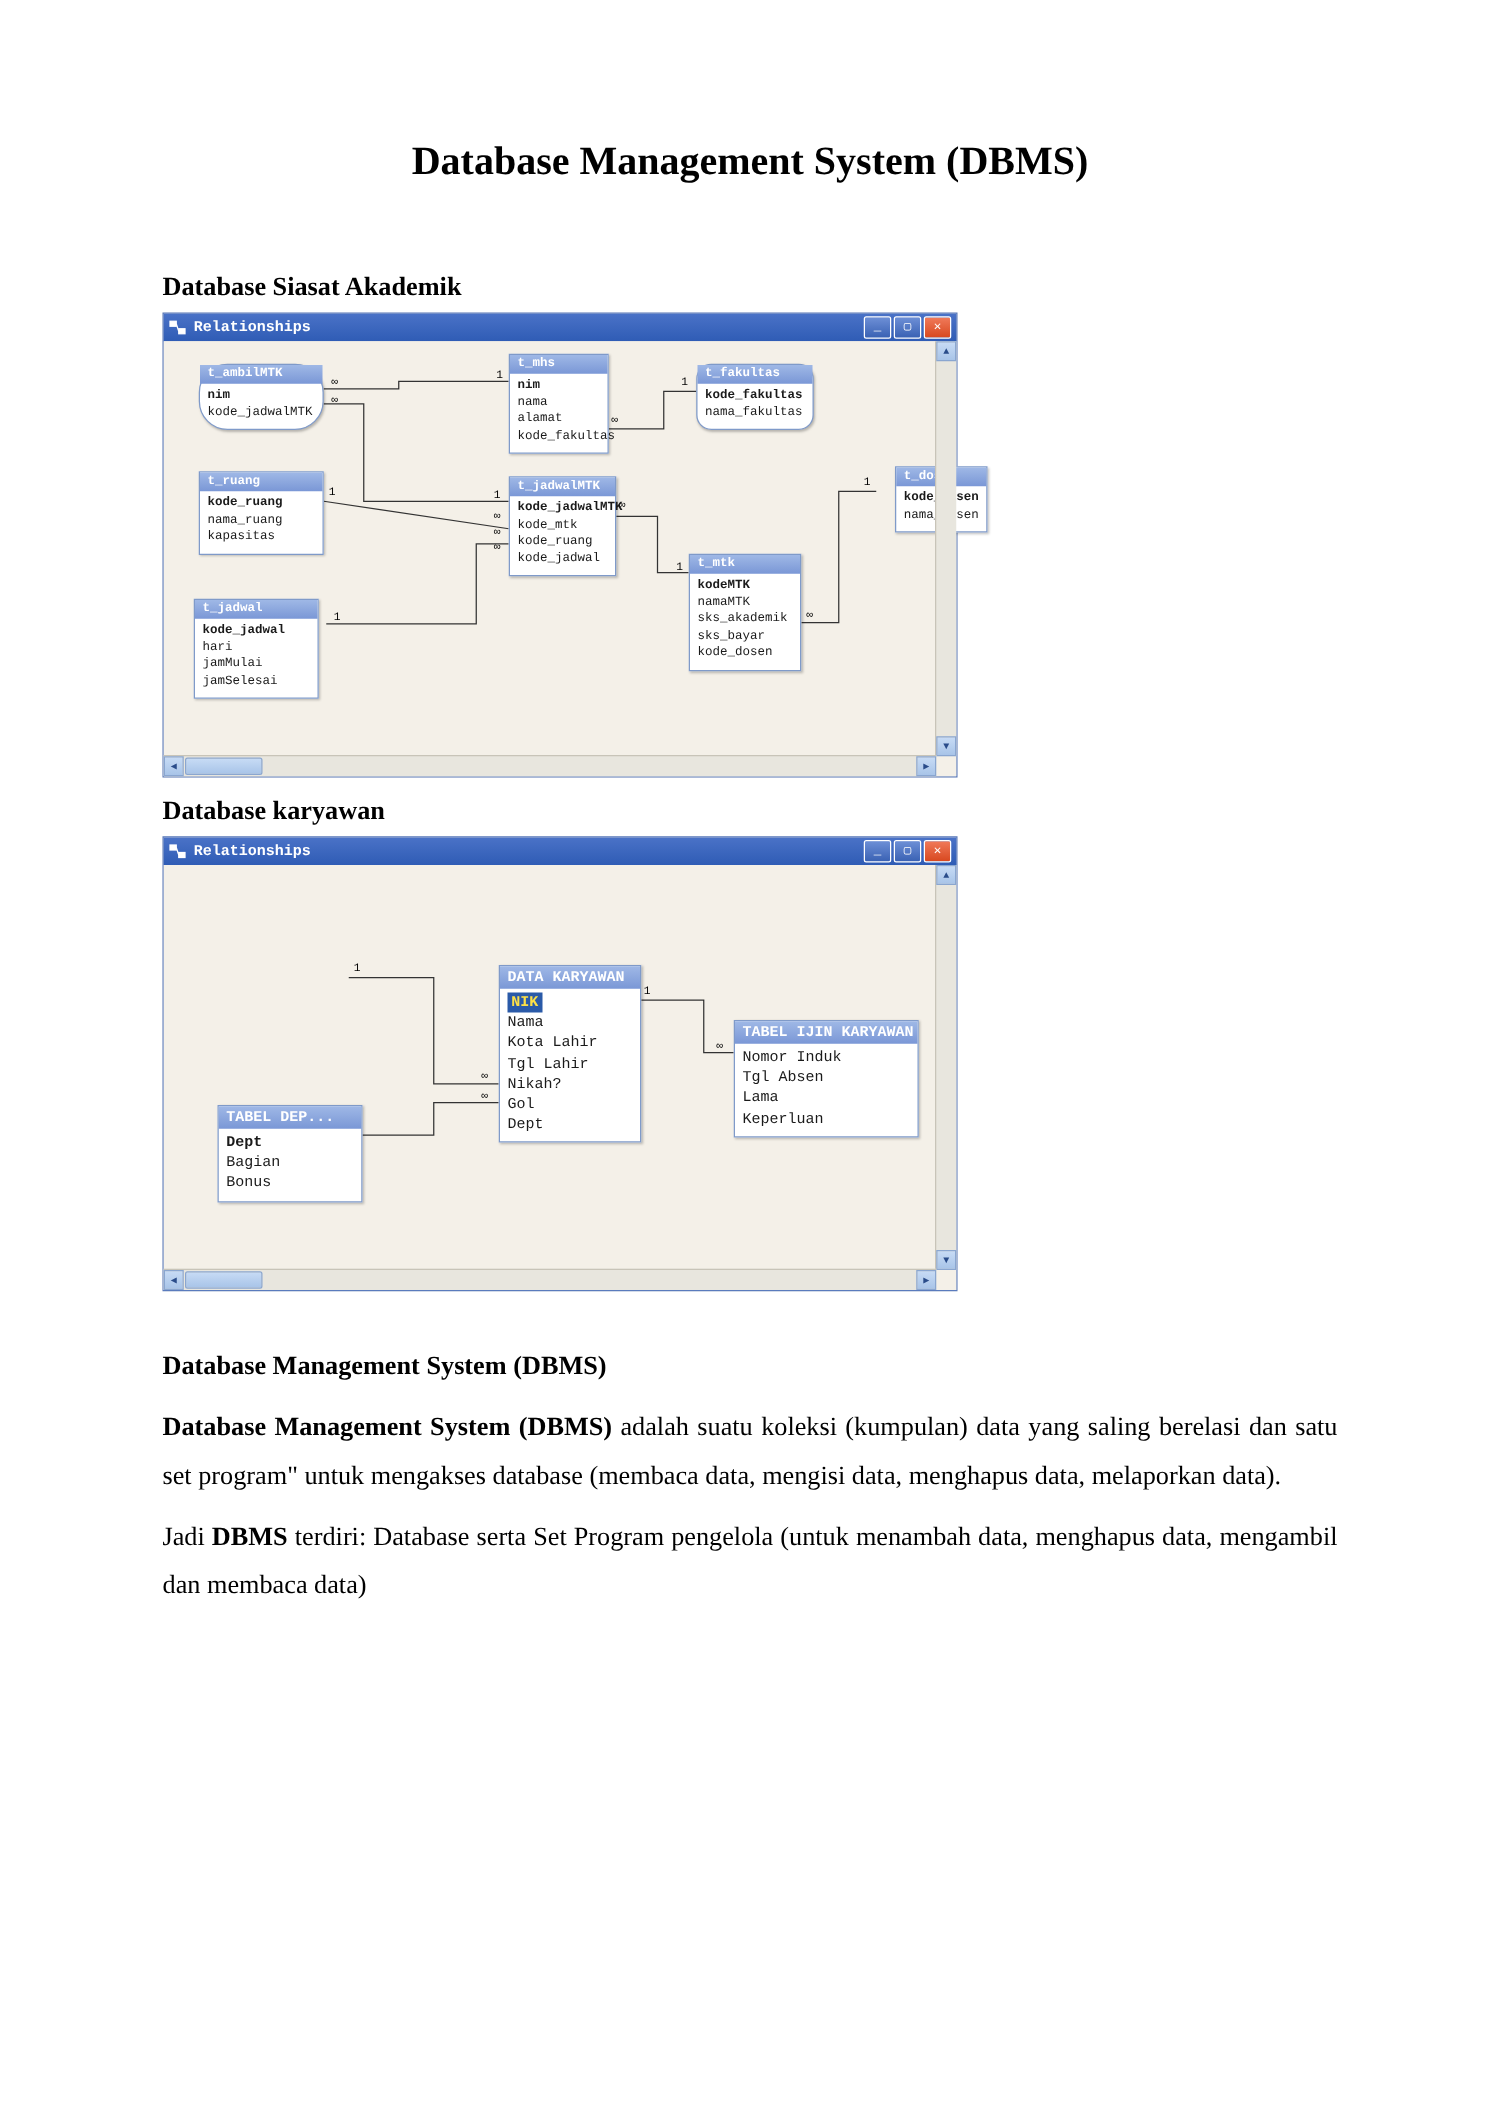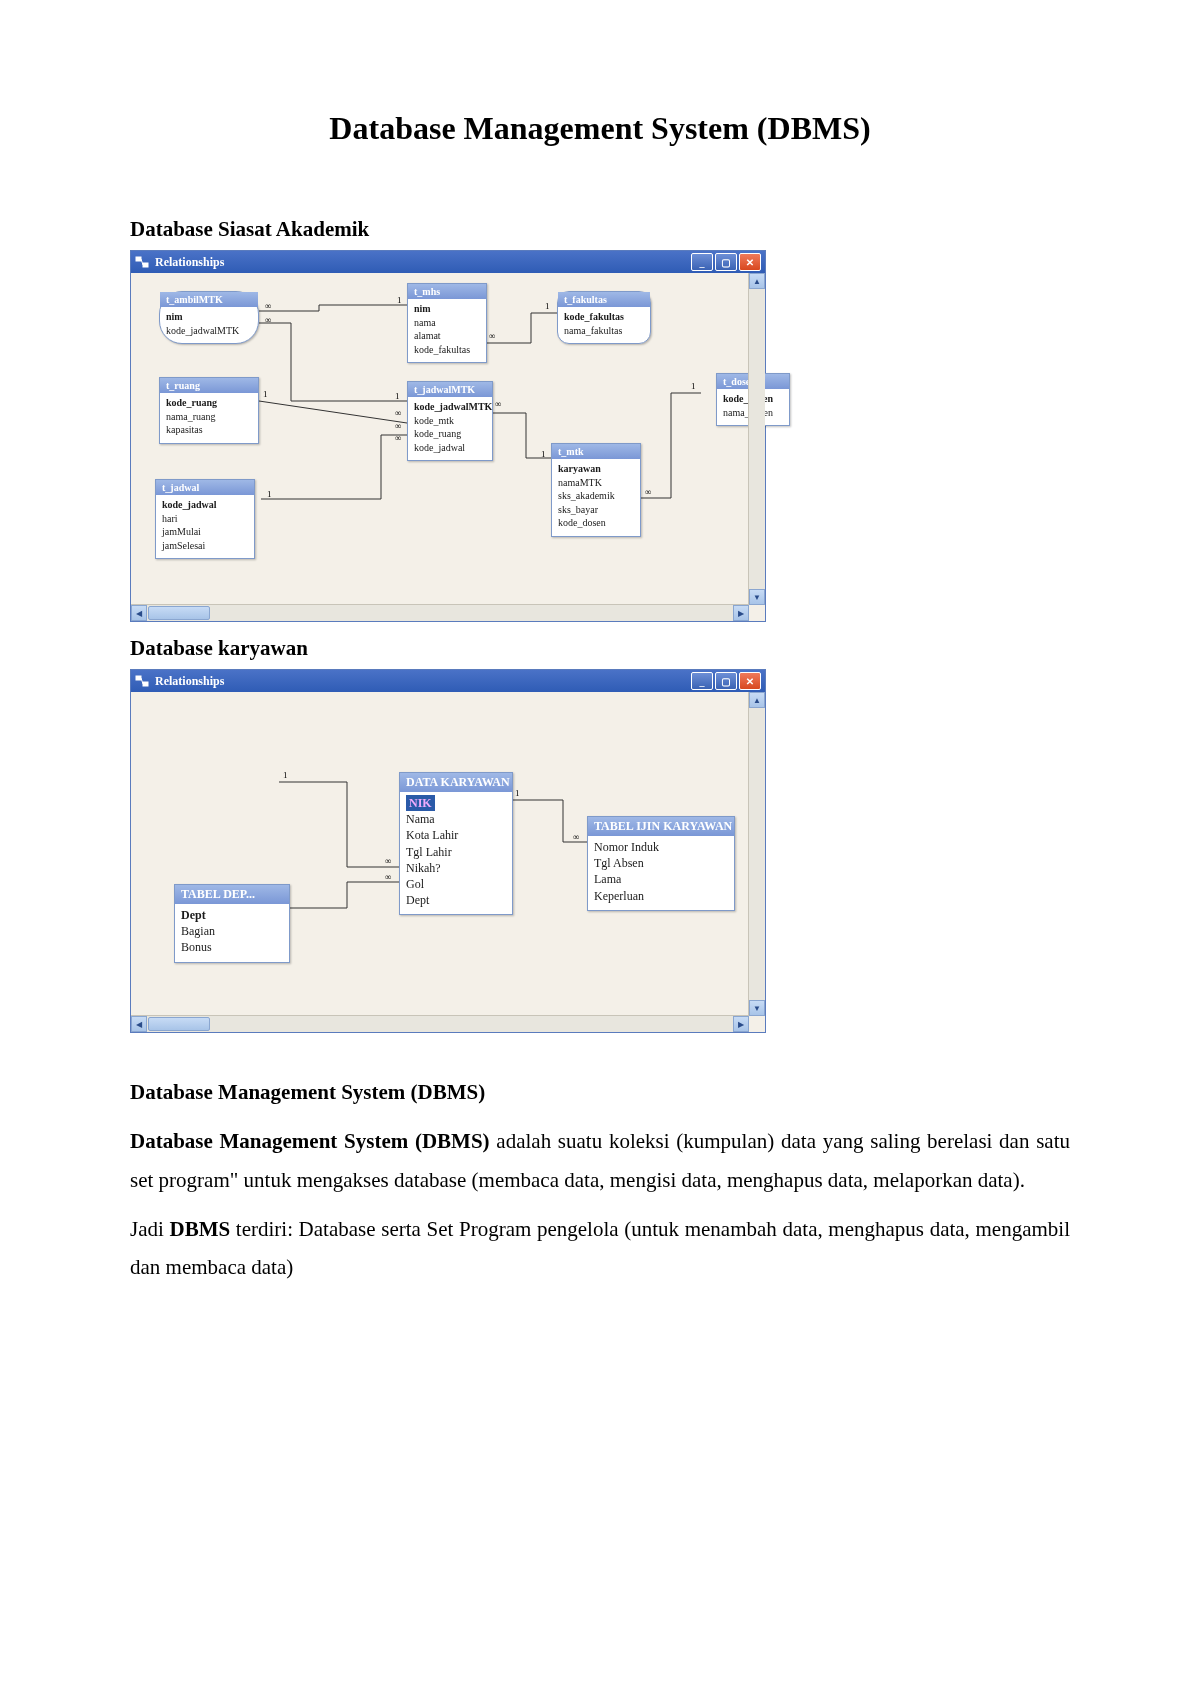--- a/index.html
+++ b/index.html
@@ -18,21 +18,21 @@
     font-size: 32px;
     font-weight: bold;
     margin-bottom: 70px;
   }
   .section-heading {
     font-size: 21px;
     font-weight: bold;
     margin: 14px 0 8px 0;
   }
   .window {
-    font-family: Liberation Serif, serif;
+    font-family: Liberation Mono, monospace;
     font-size: 11px;
     border: 1px solid #5a7bbd;
     background: #f4f0e8;
     position: relative;
     margin-bottom: 10px;
   }
   .titlebar {
     height: 22px;
     background: linear-gradient(#4a72c7, #2f5cb5);
     color: #fff;
@@ -252,21 +252,21 @@
         <div class="th">t_dosen</div>
         <div class="body">
             <div class="key">kode_dosen</div>
             <div style="white-space:pre-line;">nama_dosen</div>
           </div>
       </div>
 
       <div class="tablebox" style="left:420px; top:170px; width:88px;">
         <div class="th">t_mtk</div>
         <div class="body">
-            <div class="key">karyawan</div>
+            <div class="key">kodeMTK</div>
             <div style="white-space:pre-line;">namaMTK
 sks_akademik
 sks_bayar
 kode_dosen</div>
           </div>
       </div>
 
       <div class="tablebox" style="left:24px; top:206px; width:98px;">
         <div class="th">t_jadwal</div>
         <div class="body">
@@ -322,21 +322,21 @@
       <span class="cardlabel" style="left:152px; top:78px;">1</span>
       <span class="cardlabel" style="left:254px; top:164px;">∞</span>
       <span class="cardlabel" style="left:254px; top:180px;">∞</span>
       <span class="cardlabel" style="left:152px; top:206px;">1</span>
       <span class="cardlabel" style="left:384px; top:96px;">1</span>
       <span class="cardlabel" style="left:442px; top:140px;">∞</span>
 
 
       <div class="tablebox" style="left:268px; top:80px; width:112px; font-size:12px;">
         <div class="th" style="font-size:12px;">DATA KARYAWAN</div>
-        <div class="body"><div class="key" style="background:#2a5aa8;color:#f0abfc;padding:0 3px;display:inline-block;">NIK</div><div style="white-space:pre-line;">Nama
+        <div class="body"><div class="key" style="background:#2a5aa8;color:#fde047;padding:0 3px;display:inline-block;">NIK</div><div style="white-space:pre-line;">Nama
 Kota Lahir
 Tgl Lahir
 Nikah?
 Gol
 Dept</div></div>
       </div>
 
       <div class="tablebox" style="left:32px; top:192px; width:114px; font-size:12px;margin-left:11px;">
         <div class="th" style="font-size:12px;">TABEL DEP...</div>
         <div class="body">

